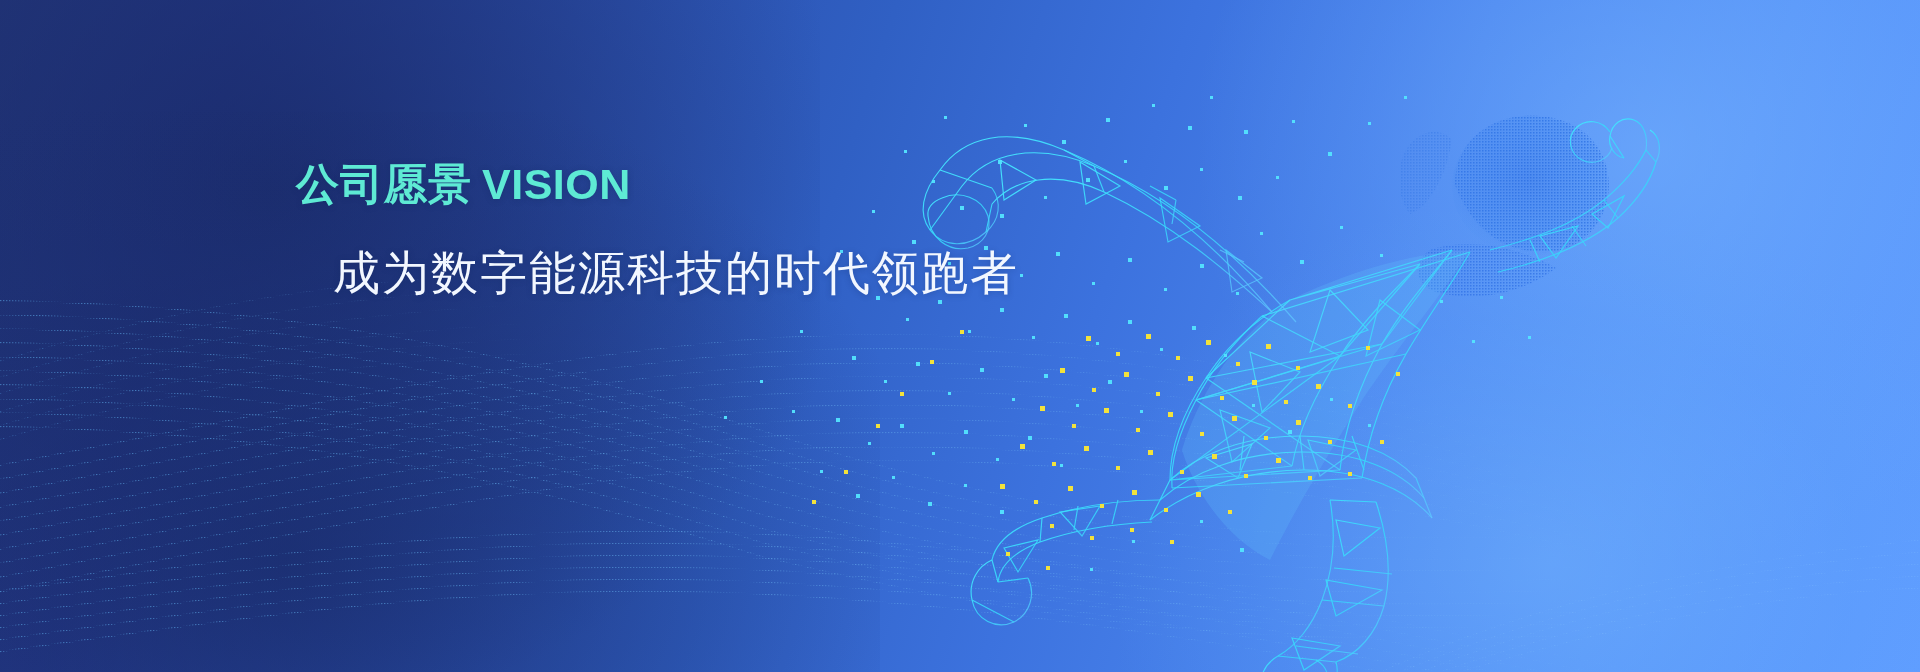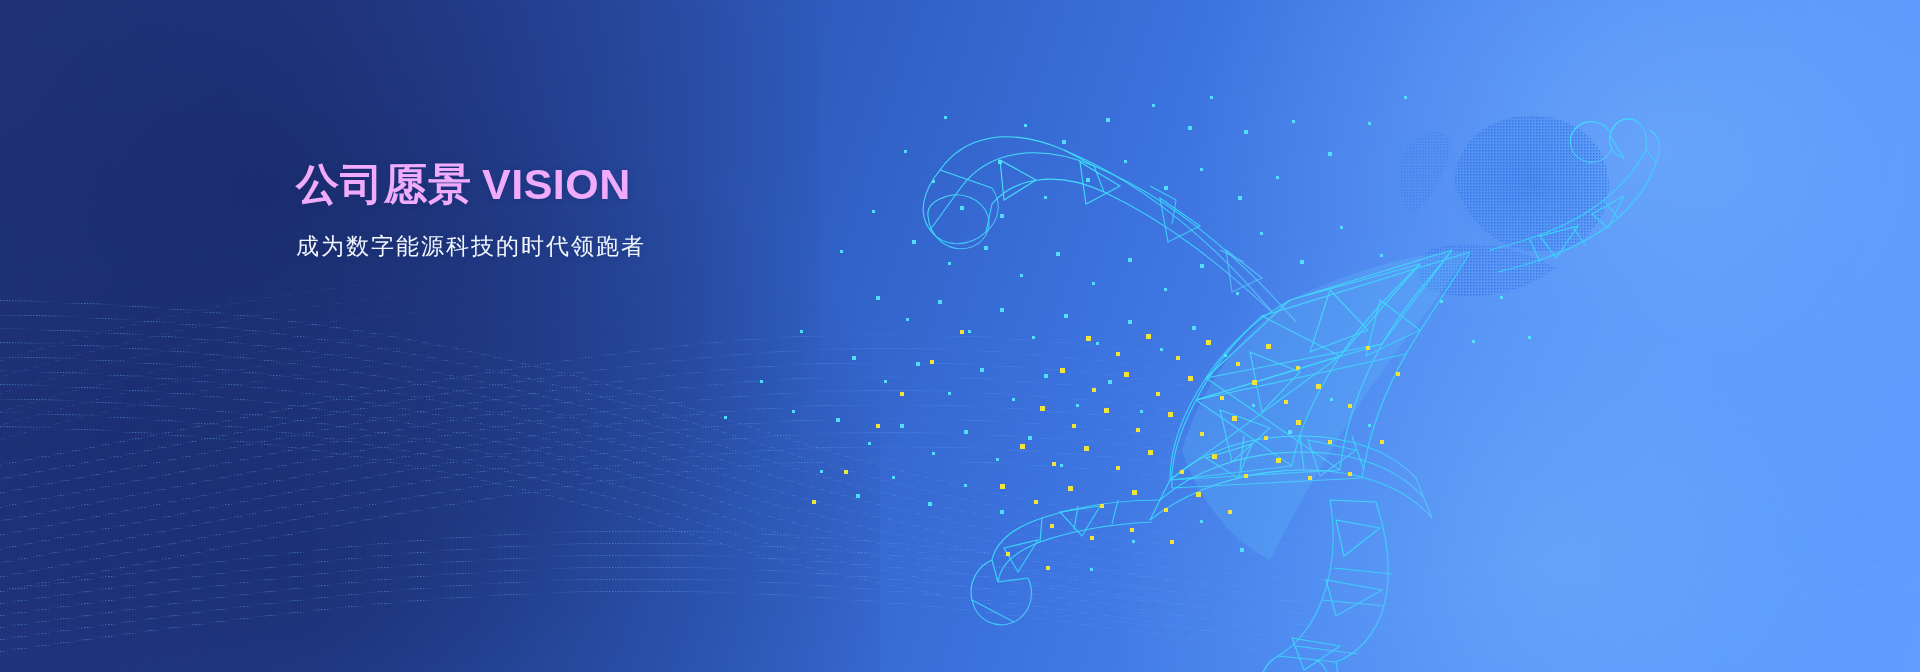--- a/index.html
+++ b/index.html
@@ -66,42 +66,43 @@
 
   
   .text-block {
     position: absolute;
     left: 296px;
     top: 160px;
     width: 760px;
   }
   .headline {
     margin: 0;
-    color: #f0abfc;
+    color: #5eead4;
     font-size: 43px;
     font-weight: bold;
     letter-spacing: 1px;
     line-height: 1.15;
     text-shadow: 0 1px 6px rgba(15,35,90,0.30);
     white-space: nowrap;
   }
   .headline .latin {
     letter-spacing: 0.5px;
     padding-left: 10px;
   }
   .subline {
-    margin: 0;
+    margin: 12px;
     padding-top: 24px;
     color: #f2f7ff;
-    font-size: 23px;
+    font-size: 47px;
     font-weight: 400;
     letter-spacing: 2px;
     line-height: 1.2;
     text-shadow: 0 1px 6px rgba(15,35,90,0.28);
     white-space: nowrap;
+    text-align: center;
   }
 </style>
 </head>
 <body>
 
 <div id="banner">
 
   <div class="bg-base"></div>
   <div class="bg-dark-tl"></div>
   <div class="bg-dark-bl"></div>

